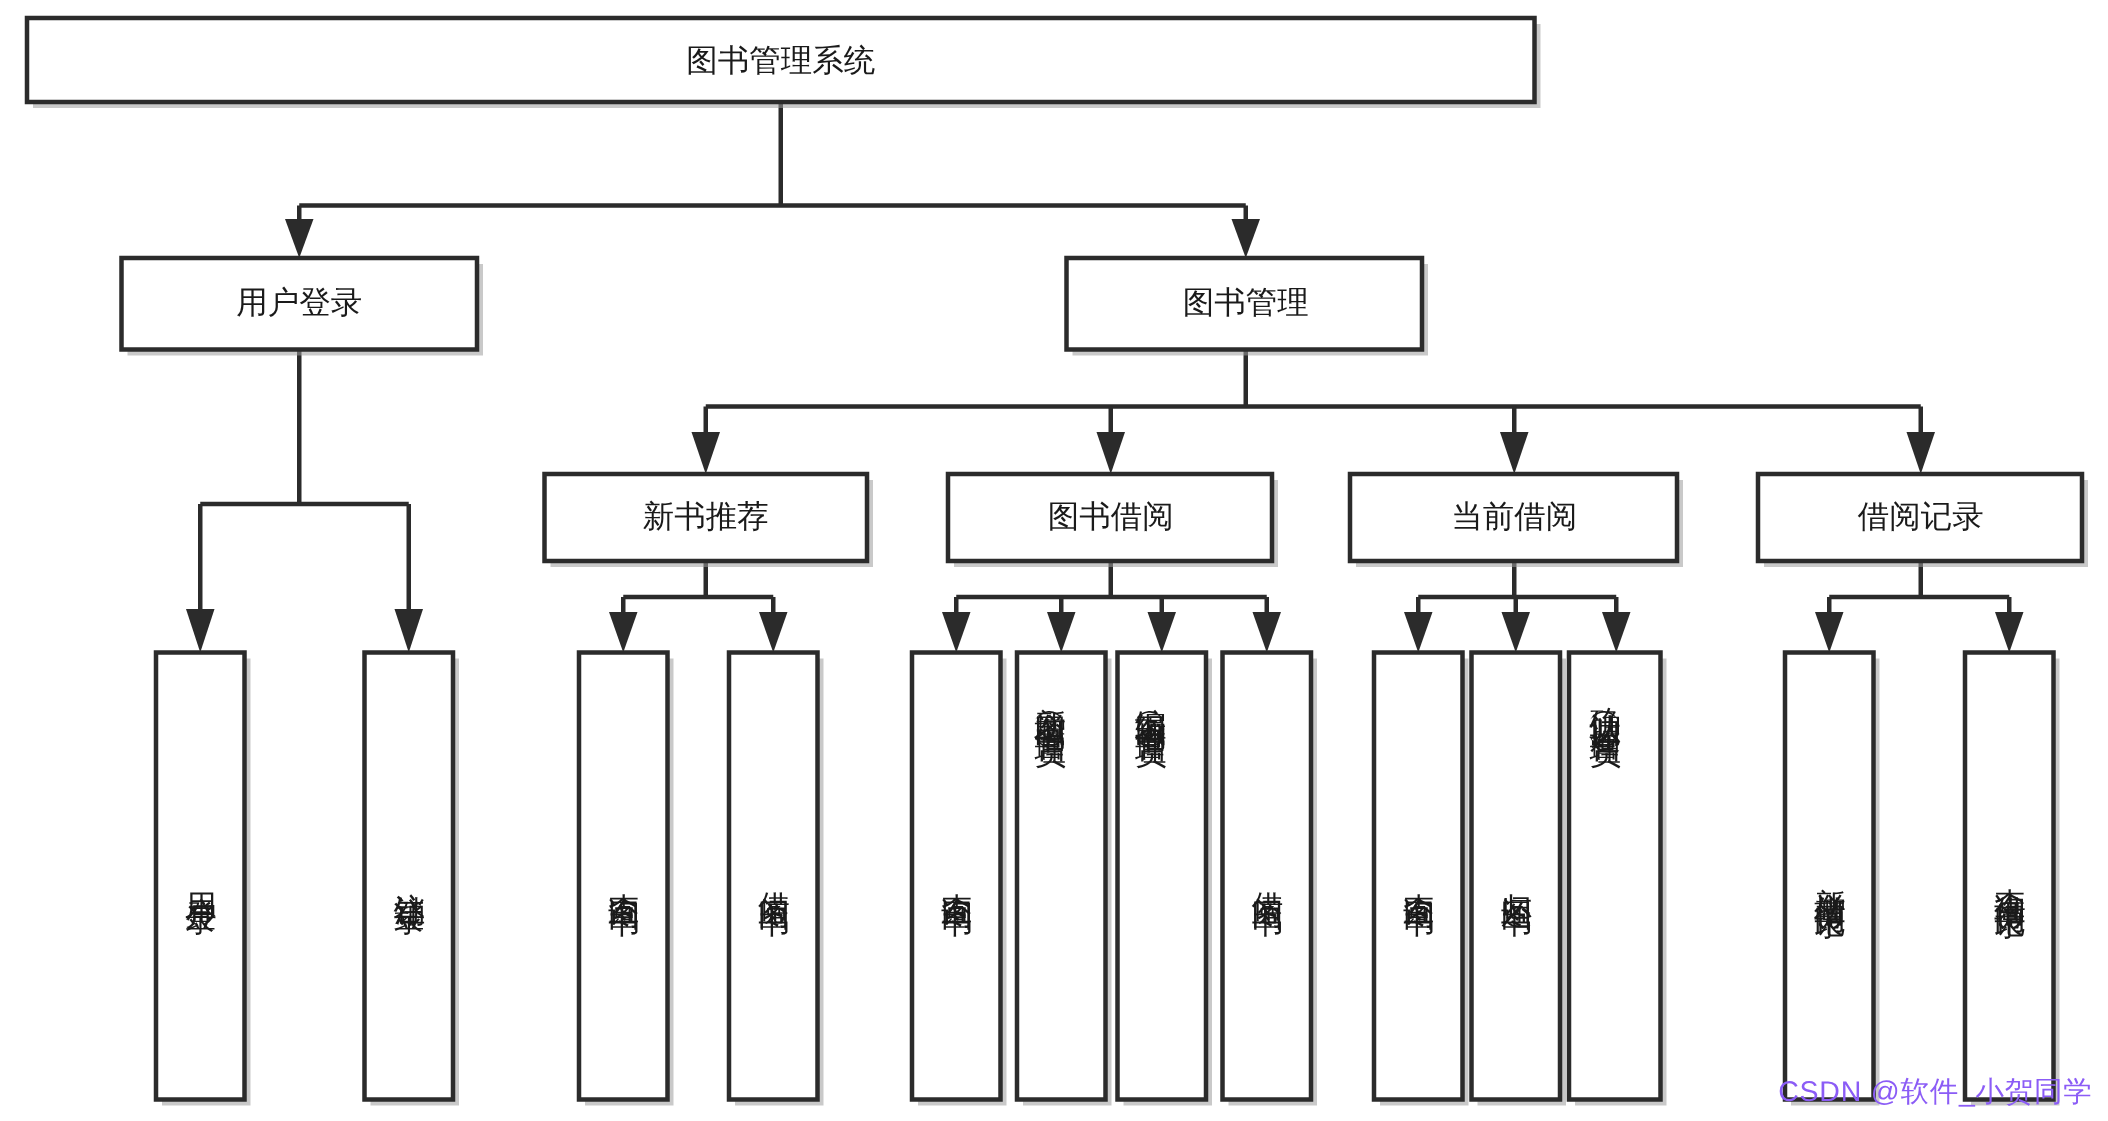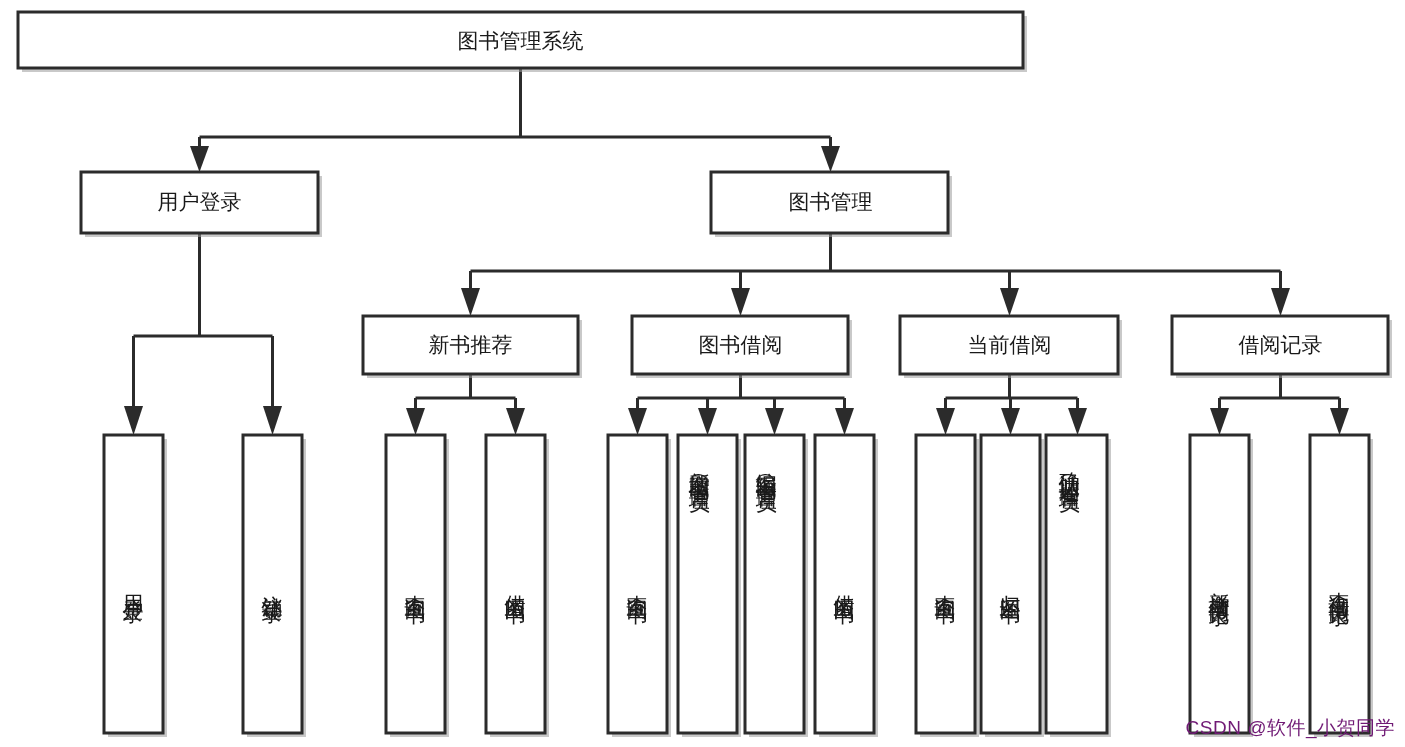--- a/index.html
+++ b/index.html
@@ -63,21 +63,21 @@
     glyph-orientation-vertical: 0;
     letter-spacing: 3px;
     text-anchor: middle;
   }
   .watermark-text {
     position: absolute;
     right: 10px;
     bottom: 6px;
     font-family: "Liberation Sans", "DejaVu Sans", sans-serif;
     font-size: 19px;
-    color: #701a75;
+    color: #8b5cf6;
     white-space: nowrap;
     letter-spacing: 0.5px;
     pointer-events: none;
     margin-left: 48px;
   }
 </style>
 </head>
 <body>
 
 <div id="diagram-root">

